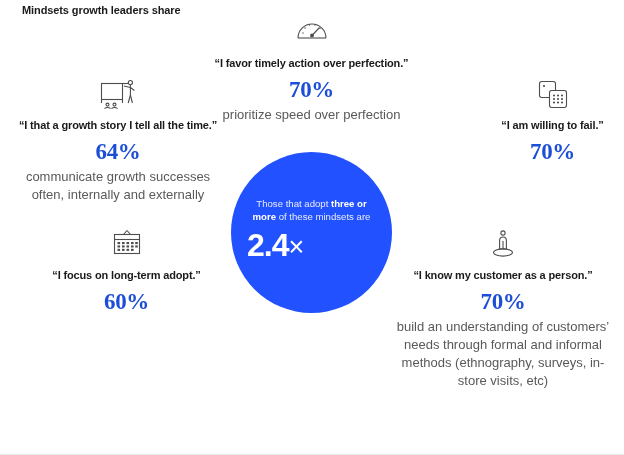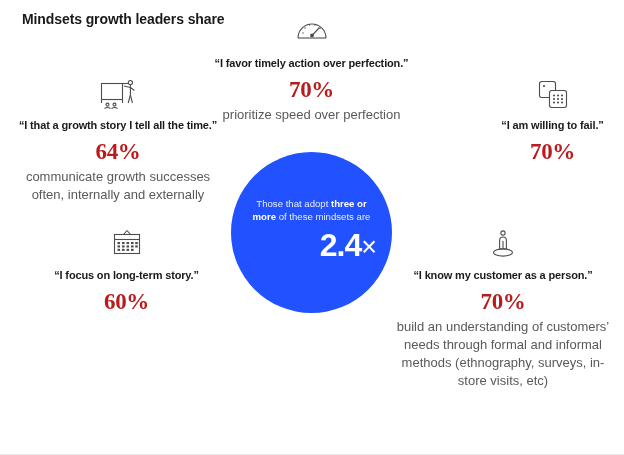--- a/index.html
+++ b/index.html
@@ -18,22 +18,22 @@
     background: #ffffff;
     overflow: hidden;
     border-bottom: 1px solid #e8e8e8;
     box-sizing: border-box;
   }
 
   
   #title {
     position: absolute;
     left: 22px;
-    top: 11px;
-    font-size: 14px;
+    top: 4px;
+    font-size: 11px;
     font-weight: bold;
     color: #1a1a1a;
     letter-spacing: -0.1px;
   }
 
   
   .panel {
     position: absolute;
     text-align: center;
     box-sizing: border-box;
@@ -52,21 +52,21 @@
     font-weight: bold;
     color: #1a1a1a;
     line-height: 1.32;
     letter-spacing: -0.15px;
     margin: 0;
   }
   .stat {
     font-family: "Liberation Serif", serif;
     font-size: 23px;
     font-weight: bold;
-    color: #b91c1c;
+    color: #1d4ed8;
     line-height: 1.25;
     margin: 5px 0 2px 0;
     letter-spacing: -0.3px;
   }
   .desc {
     font-size: 13px;
     color: #58595b;
     line-height: 1.38;
     margin: 0;
     text-align: center;
@@ -84,21 +84,21 @@
     position: absolute;
     left: 231px;
     top: 152px;
     width: 161px;
     height: 161px;
     border-radius: 50%;
     background: #2251ff;
     color: #ffffff;
     display: flex;
     flex-direction: column;
-    align-items: flex-end;
+    align-items: flex-start;
     justify-content: center;
     text-align: center;
     box-sizing: border-box;
     padding: 0 16px;
   }
   #center-circle .c-top {
     font-size: 9.6px;
     line-height: 1.35;
     color: #e7ecff;
     margin: 0;
@@ -221,21 +221,21 @@
           <rect x="16.5" y="17.4" width="2.6" height="2.1"></rect>
           <rect x="21" y="17.4" width="2.6" height="2.1"></rect>
           <rect x="25.2" y="17.4" width="2.6" height="2.1"></rect>
           <rect x="7.5" y="20.8" width="2.6" height="2.1"></rect>
           <rect x="12" y="20.8" width="2.6" height="2.1"></rect>
           <rect x="16.5" y="20.8" width="2.6" height="2.1"></rect>
           <rect x="21" y="20.8" width="2.6" height="2.1"></rect>
         </g>
       </svg>
     </span>
-    <p class="quote">“I focus on long-term story.”</p>
+    <p class="quote">“I focus on long-term adopt.”</p>
     <p class="stat">60%</p>
   </div>
 
   <div class="panel" id="panel-customer">
     <span class="icon">
       <svg width="34" height="32" viewBox="0 0 34 32" fill="none" stroke="#4d4d4d" stroke-width="1.1">
         <circle cx="17" cy="5" r="2.1"></circle>
         <path d="M13.6 12.5 Q13.6 9 17 9 Q20.4 9 20.4 12.5 L20.4 21 L13.6 21 Z"></path>
         <line x1="17" y1="13" x2="17" y2="21"></line>
         <ellipse cx="17" cy="24.5" rx="9.5" ry="3.6"></ellipse>

